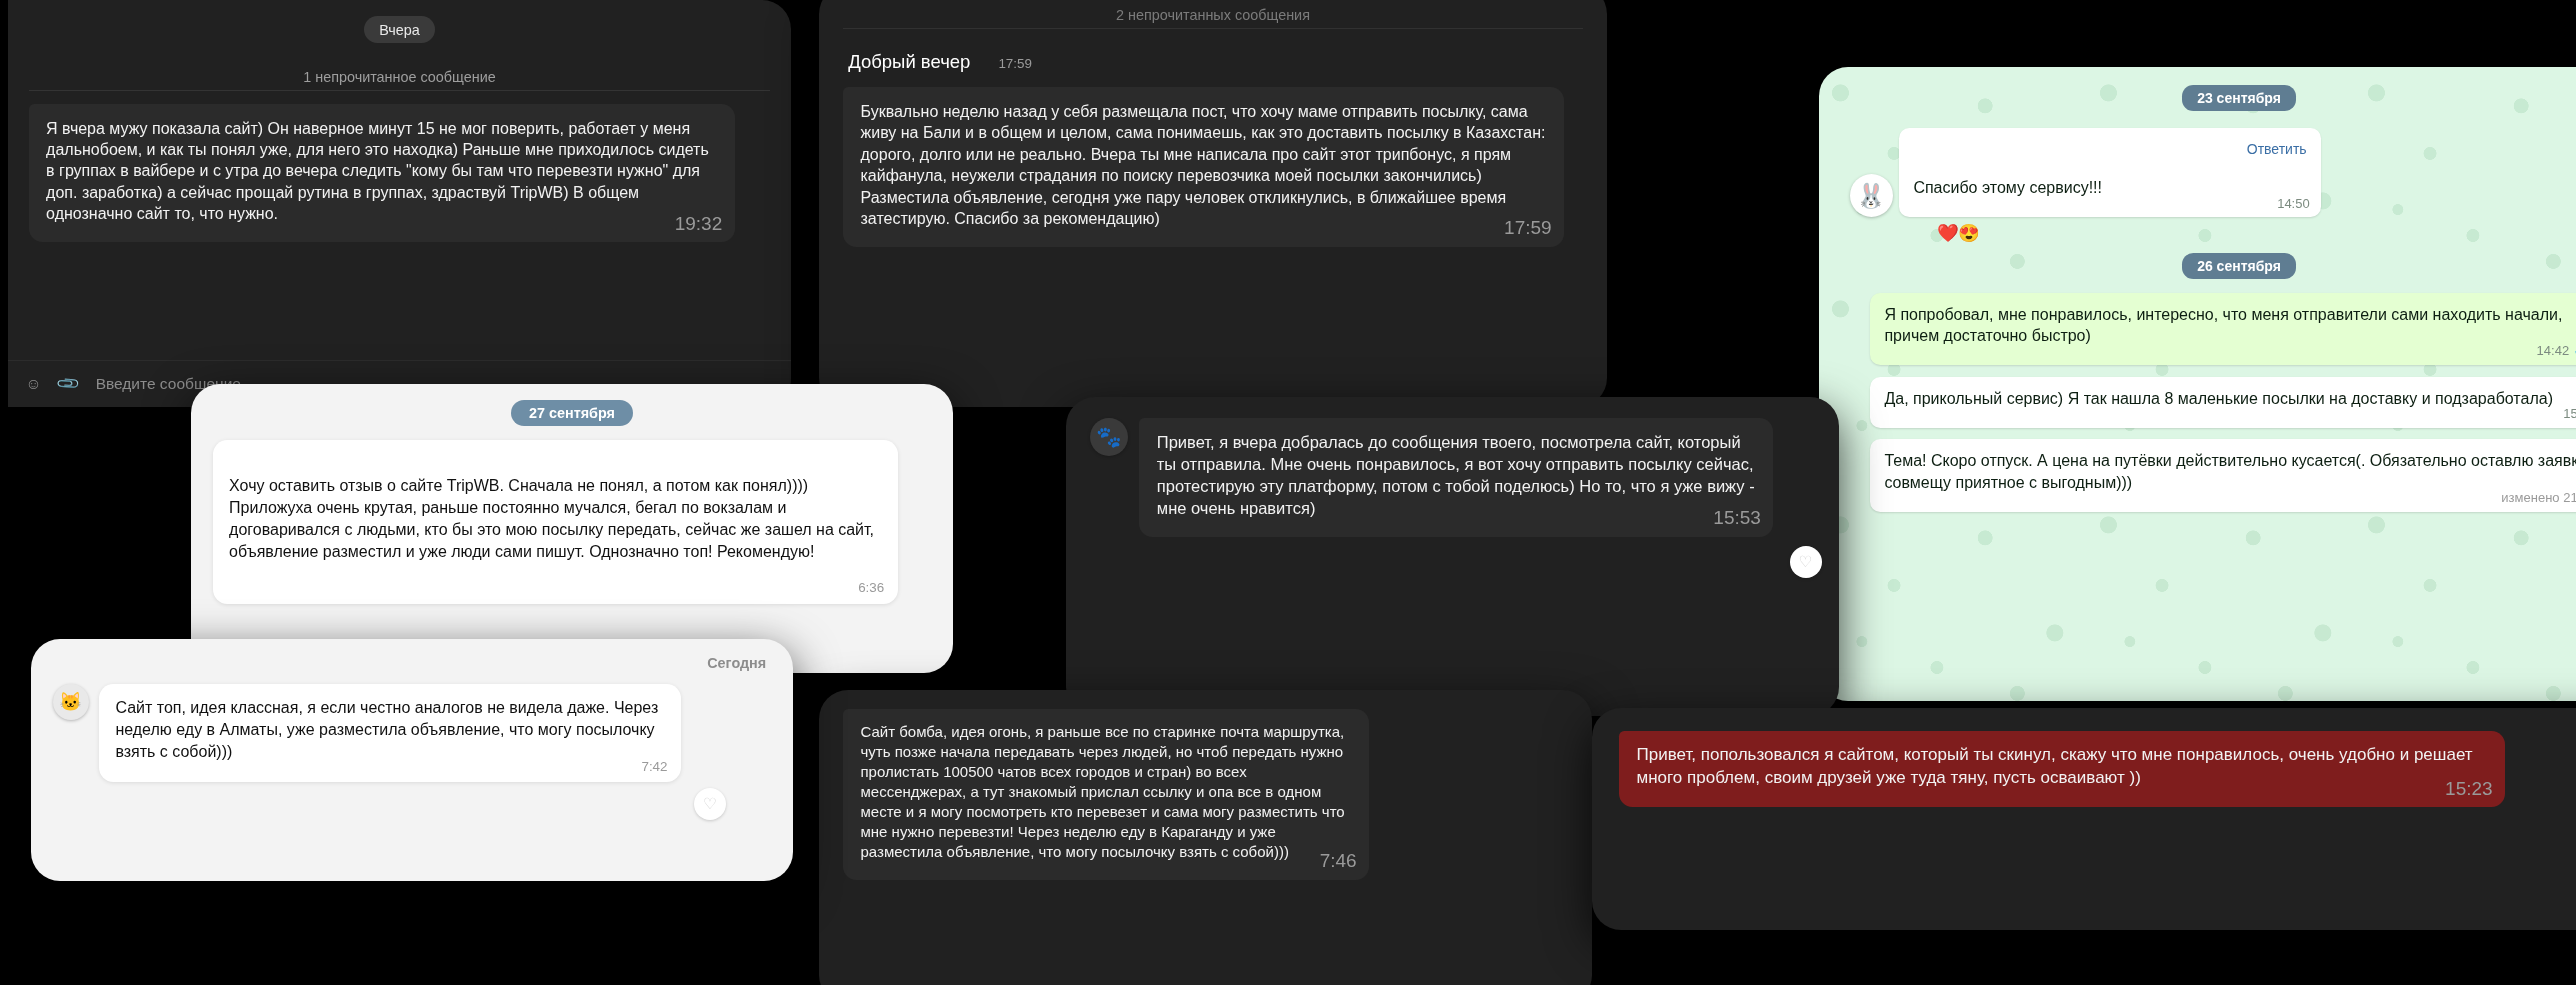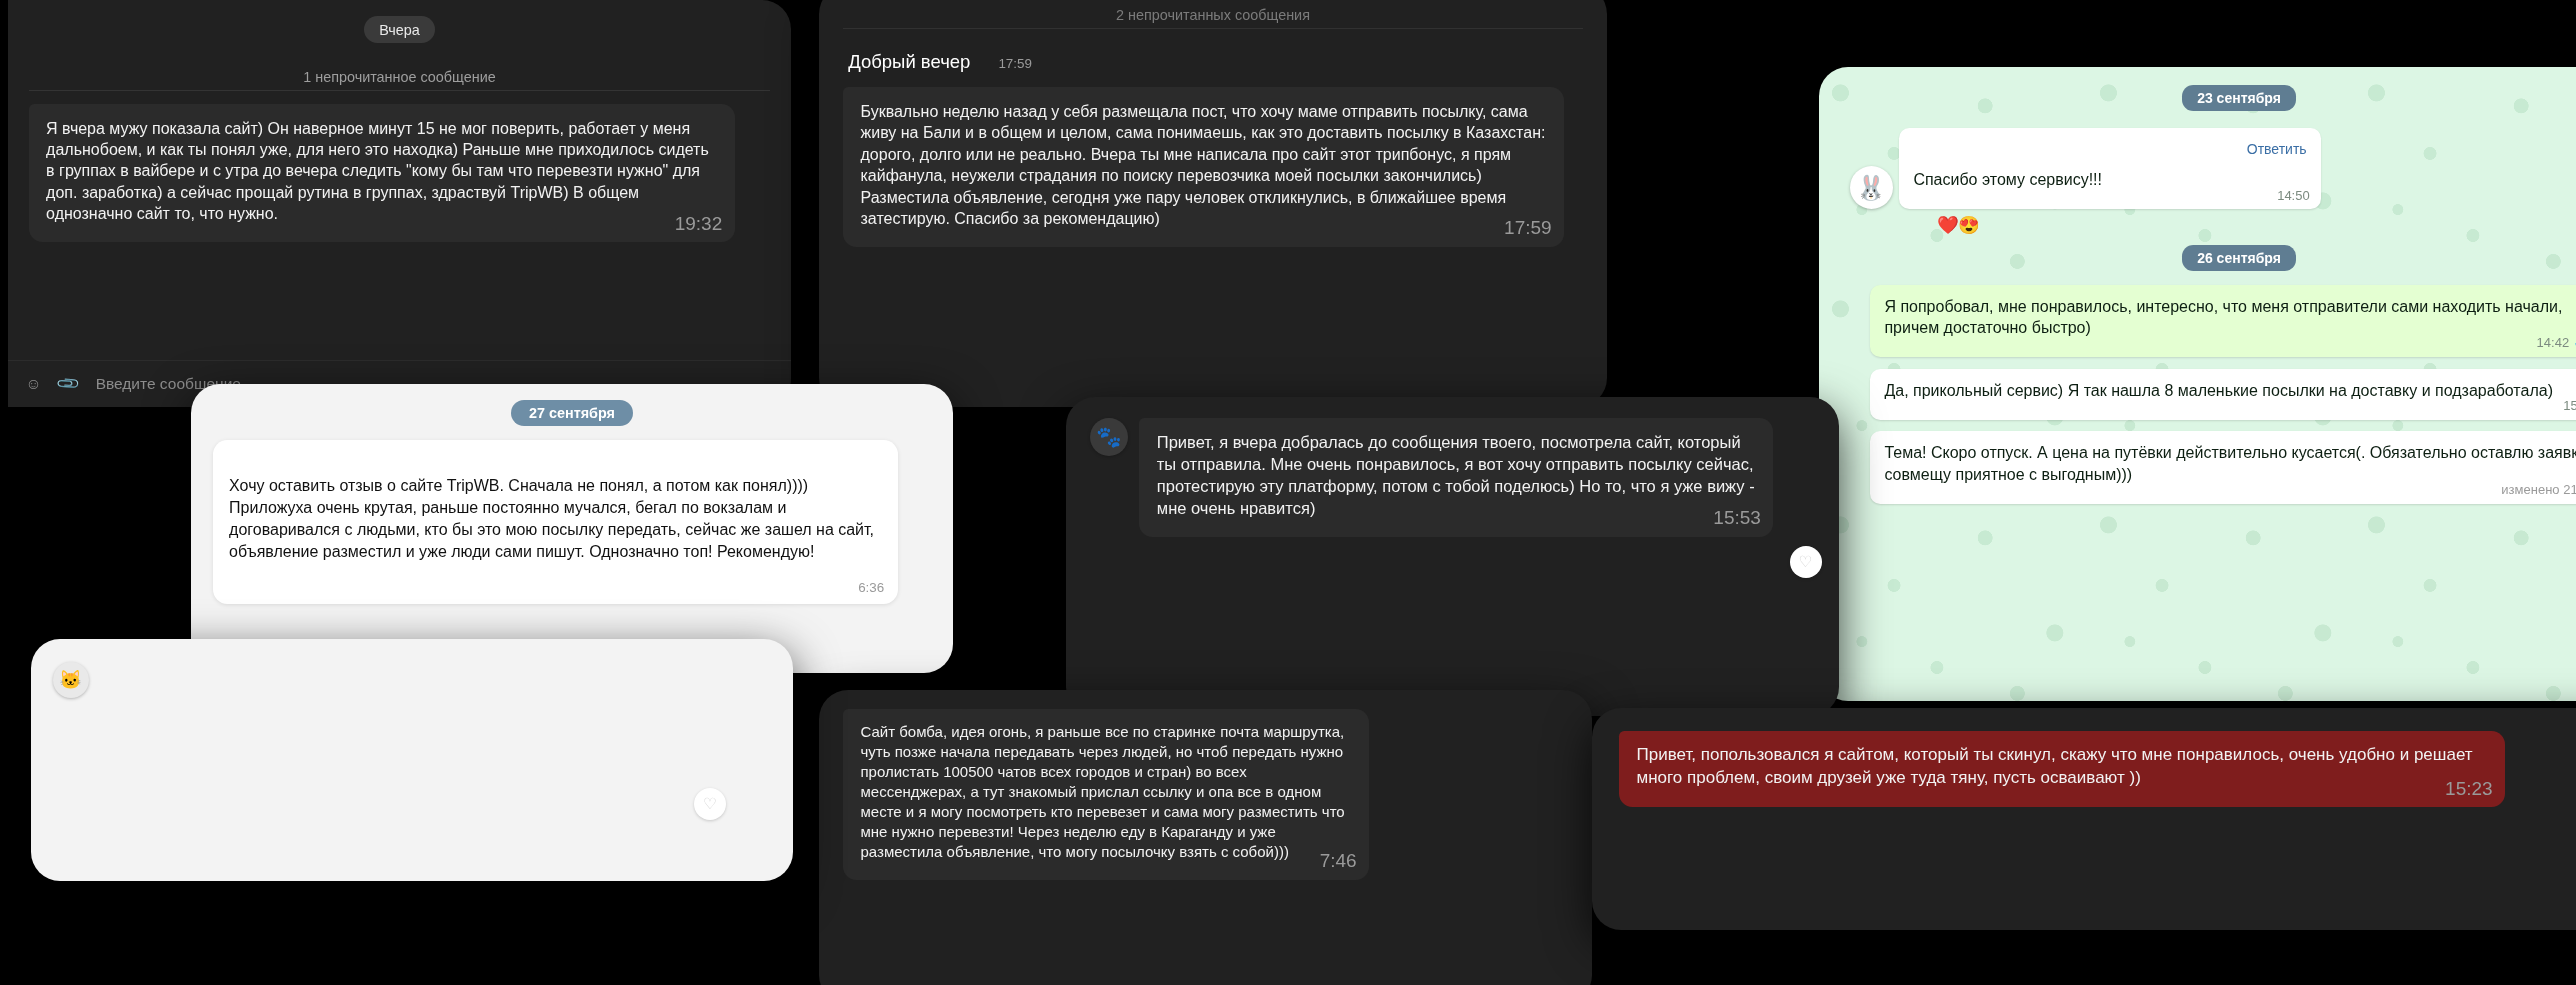--- a/index.html
+++ b/index.html
@@ -138,21 +138,21 @@
     color: #fff;
     border-radius: 11.3px;
     padding: 5.2px 15.5px;
     font-size: 14px;
     font-weight: bold;
   }
   .wa-reply {
     text-align: right;
     color: #3a6ea5;
     font-size: 14px;
-    margin-bottom: 11px;
+    margin-bottom: 19px;
   }
   .ticks { color: #53bdeb; font-size: 13.4px; margin-left: 4.1px; }
 
   
   .composer {
     position: absolute;
     left: 0; right: 0; bottom: 0;
     height: 47px;
     background: #212121;
     display: flex;
@@ -303,22 +303,29 @@
     <div style="padding:18.5px 24px;">
       <div class="bubble-dark in" style="width:526px; font-size:15px;">
         <span>Сайт бомба, идея огонь, я раньше все по старинке почта маршрутка, чуть позже начала передавать через людей, но чтоб передать нужно пролистать 100500 чатов всех городов и стран) во всех мессенджерах, а тут знакомый прислал ссылку и опа все в одном месте и я могу посмотреть кто перевезет и сама могу разместить что мне нужно перевезти! Через неделю еду в Караганду и уже разместила объявление, что могу посылочку взять с собой)))</span>
         <span class="time-dark">7:46</span>
       </div>
     </div>
   </div>
 
   <div class="panel light" style="left:31px; top:639px; width:762px; height:242px;">
     <div style="padding:13.4px 21.6px;">
+      <div style="text-align:right;">
+        <span class="daypill-grey">Сегодня</span>
+      </div>
       <div style="display:flex; align-items:flex-start; gap:10.3px; margin-top:9.3px;">
         <div class="avatar-emoji" style="width:36px;height:36px;font-size:18.5px;background:#e9e9e9;">🐱</div>
+        <div class="bubble-light" style="width:582px; font-size:16px;">
+          <span>Сайт топ, идея классная, я если честно аналогов не видела даже. Через неделю еду в Алматы, уже разместила объявление, что могу посылочку взять с собой)))</span>
+          <span class="time-light">7:42</span>
+        </div>
       </div>
     </div>
     <div class="heart-btn" style="position:absolute; right:67px; top:149px;">
       <span>♡</span>
     </div>
   </div>
 
   <div class="panel dark" style="left:1592px; top:708px; width:1066px; height:222px; border-radius:29px 0 0 29px;">
     <div style="padding:23px 27px;">
       <div class="bubble-dark in" style="width:886px; font-size:17px; background:#7f1d1d;">

